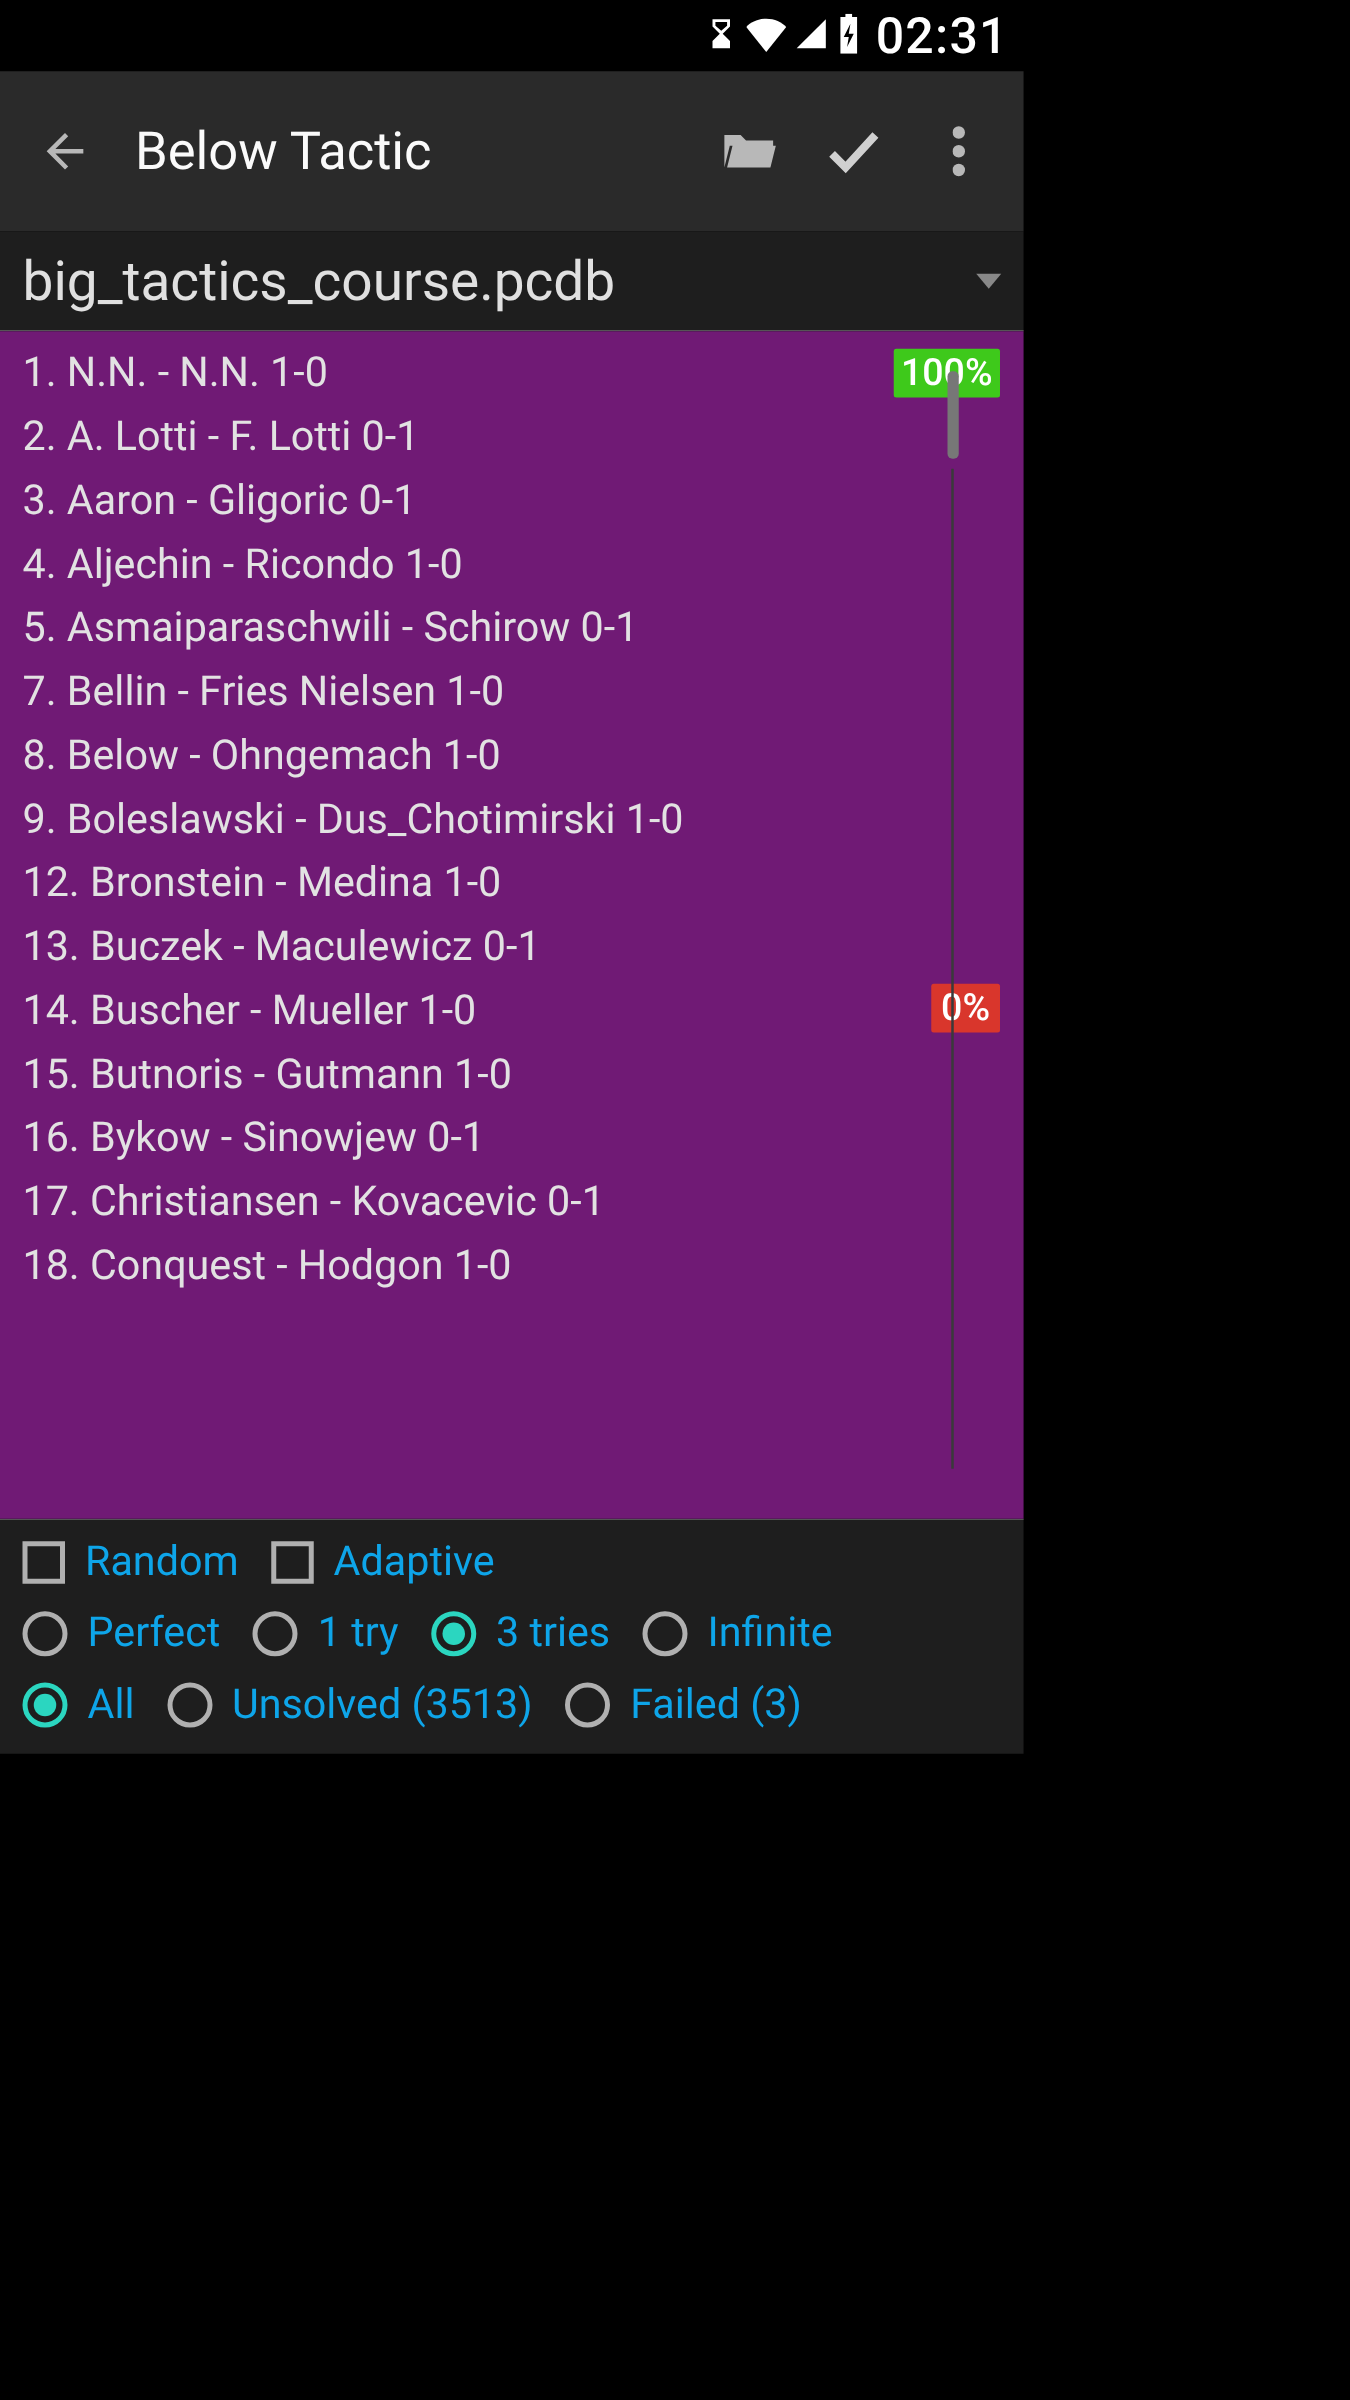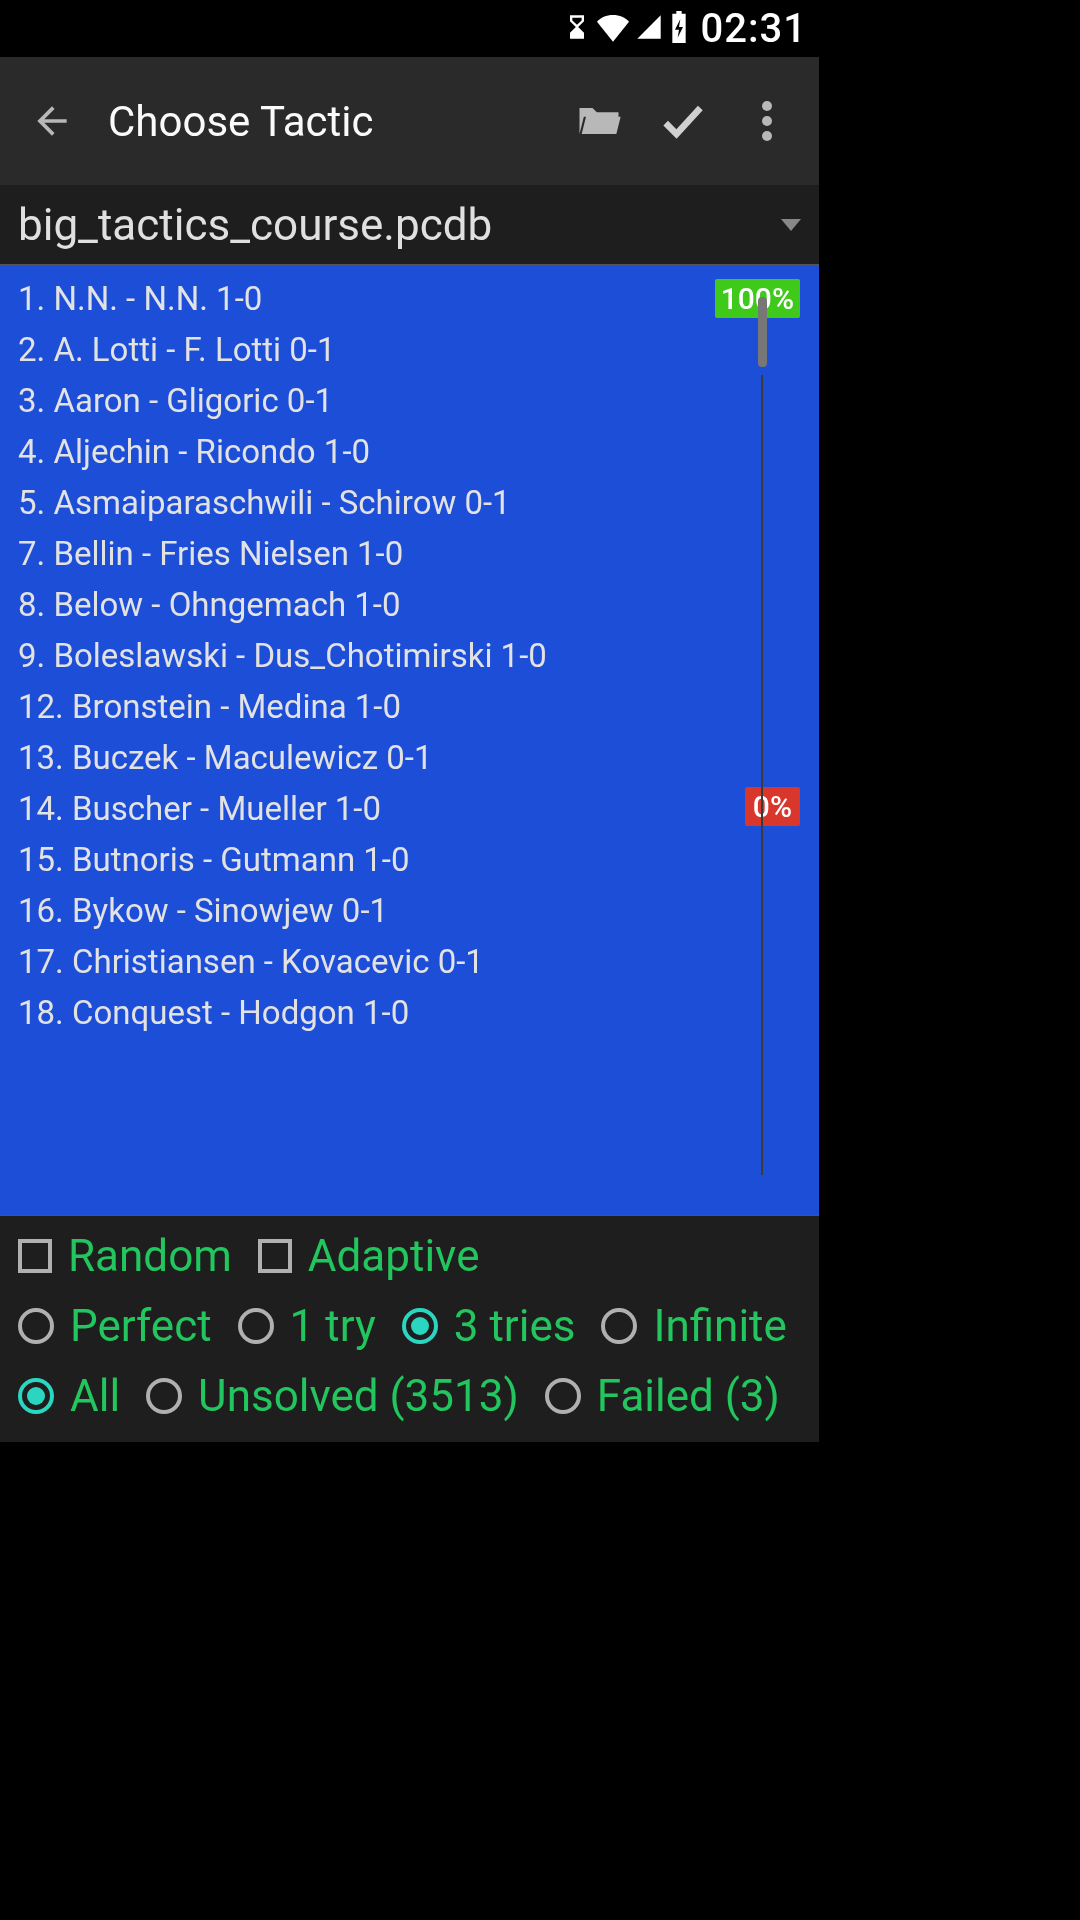--- a/index.html
+++ b/index.html
@@ -16,39 +16,39 @@
   .toolbar .tbtn { width: 56px; height: 56px; display: flex; align-items: center; justify-content: center; cursor: pointer; }
   .toolbar svg { fill: #b8b8b8; }
   .toolbar .check svg { stroke: #d0d0d0; fill: none; }
 
   
   .file-row { height: 80px; background: #1e1e1e; display: flex; align-items: center; padding: 0 18px; border-bottom: 1px solid #555; cursor: pointer; }
   .file-row .fname { font-size: 44px; color: #e0e0e0; flex: 1; }
   .file-row .tri { width: 0; height: 0; border-left: 10px solid transparent; border-right: 10px solid transparent; border-top: 12px solid #888; }
 
   
-  .list-wrap { position: relative; height: 950px; background: #1d4ed8; }
+  .list-wrap { position: relative; height: 950px; background: #701a75; }
   .list { position: absolute; inset: 0; overflow: hidden; padding: 8px 0 0 18px; }
   .row { height: 51px; display: flex; align-items: center; font-size: 33px; color: #e2e2e2; cursor: pointer; }
   .row .txt { flex: 1; white-space: nowrap; overflow: hidden; text-overflow: clip; }
   .badge { position: absolute; right: 19px; font-size: 30px; font-weight: 500; color: #fff; padding: 2px 6px; border-radius: 2px; }
   .b100 { top: 14px; background: #3ec91b; }
   .b0   { top: 522px; background: #d9362c; padding: 2px 8px; }
   .scroll-thumb { position: absolute; right: 52px; top: 32px; width: 9px; height: 70px; background: #777; border-radius: 4px; }
   .scroll-track { position: absolute; right: 56px; top: 110px; width: 2px; bottom: 40px; background: #3a3a3a; }
 
   
   .bottom { background: #1e1e1e; border-top: 1px solid #555; padding: 14px 18px 20px 18px; }
   .ctrl-row { display: flex; align-items: center; gap: 16px; flex-wrap: wrap; margin-bottom: 18px; }
   .ctrl-row:last-child { margin-bottom: 0; }
   .chk { width: 34px; height: 34px; border: 4px solid #b0b0b0; display: inline-block; cursor: pointer; }
   .radio { width: 36px; height: 36px; border: 4px solid #b0b0b0; border-radius: 50%; display: inline-flex; align-items: center; justify-content: center; cursor: pointer; }
   .radio.sel { border-color: #2bd6c0; }
   .radio.sel::after { content: ""; width: 18px; height: 18px; background: #2bd6c0; border-radius: 50%; }
-  .lbl { font-size: 44px; color: #22c55e; margin-right: 10px; }
+  .lbl { font-size: 33px; color: #0ea5e9; margin-right: 10px; }
 </style>
 </head>
 <body>
 
 <div class="statusbar">
   <span>
     <svg width="28" height="28" viewBox="0 0 24 24">
         <path d="M6 2h12v5l-5 5 5 5v5H6v-5l5-5-5-5V2zm2 2v2.5L12 10l4-3.5V4H8z"></path>
       </svg>
   </span>
@@ -69,21 +69,21 @@
   </span>
   <span class="time">02:31</span>
 </div>
 
 <div class="toolbar">
   <div class="tbtn">
     <svg width="44" height="44" viewBox="0 0 24 24">
         <path d="M20 11H7.8l5.6-5.6L12 4l-8 8 8 8 1.4-1.4L7.8 13H20v-2z"></path>
       </svg>
   </div>
-  <div class="title">Choose Tactic</div>
+  <div class="title">Below Tactic</div>
   <div class="tbtn">
     <svg width="52" height="52" viewBox="0 0 24 24">
         <path d="M3 6h6l2 2h10v2H5l-2 8V6zm1 12h16l2-8H6l-2 8z"></path>
       </svg>
   </div>
   <div class="tbtn check">
     <svg width="52" height="52" viewBox="0 0 24 24" stroke-width="3">
         <path d="M4 13l5 5L20 6"></path>
       </svg>
   </div>

